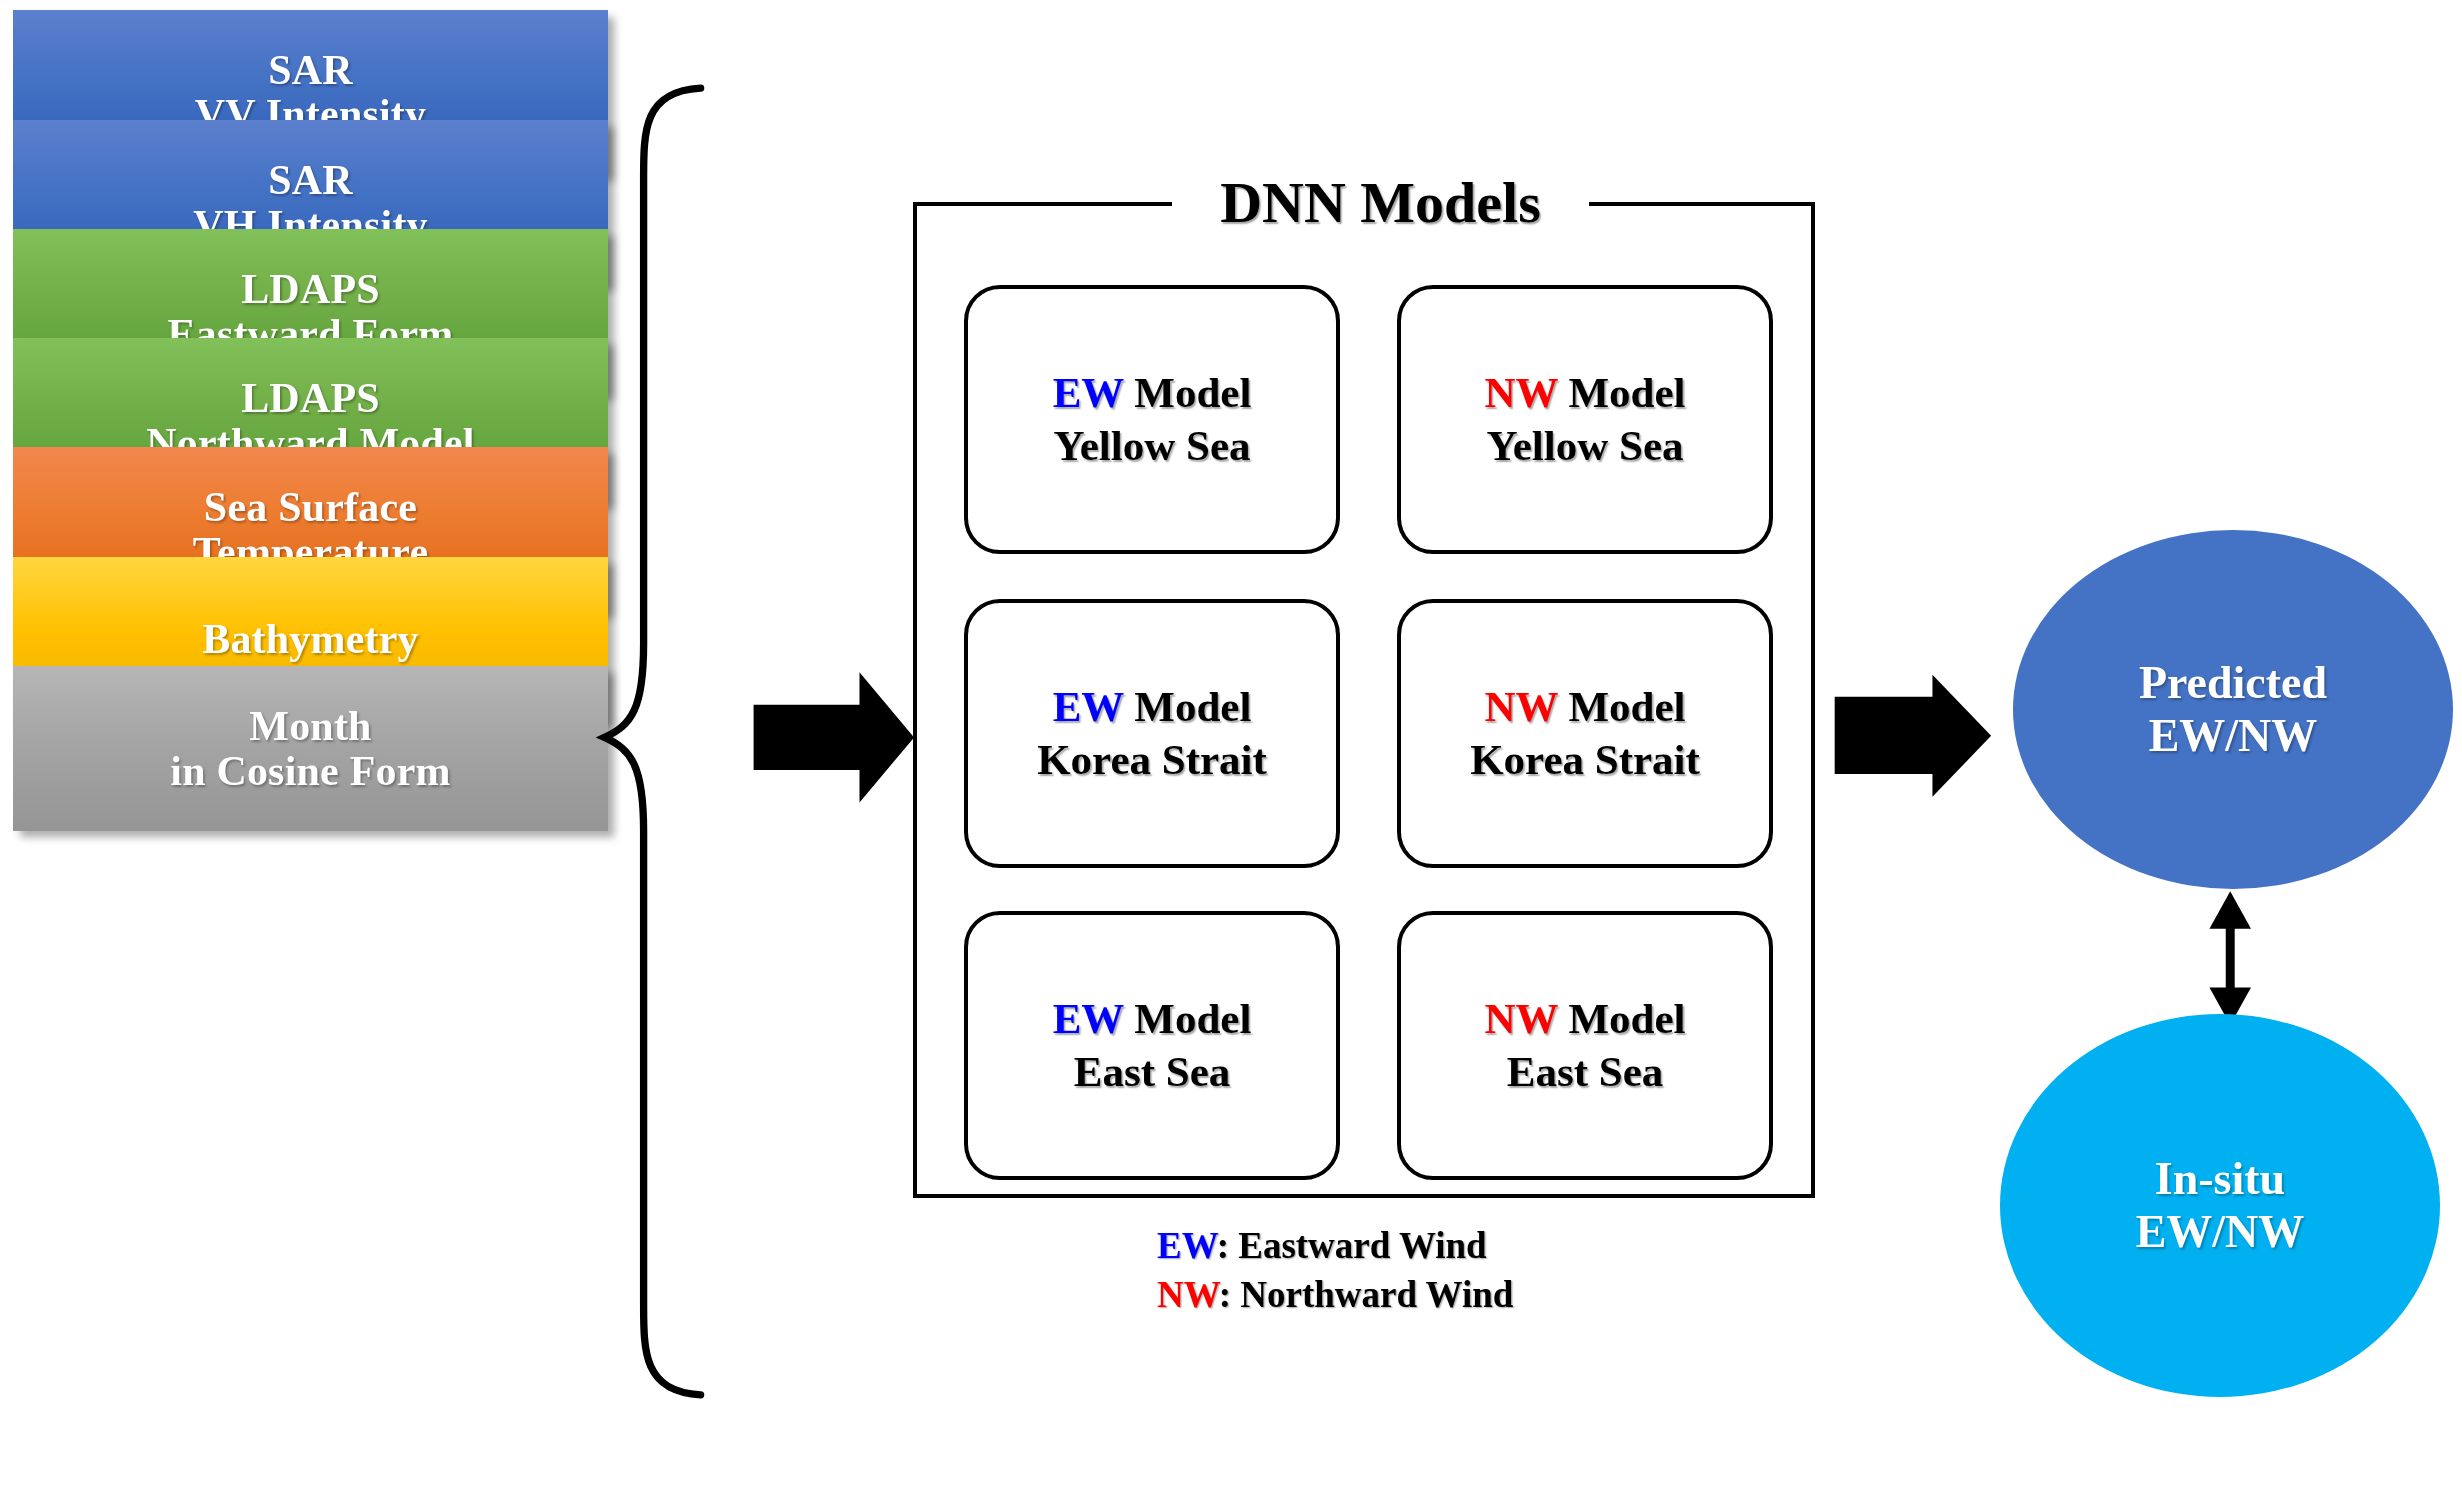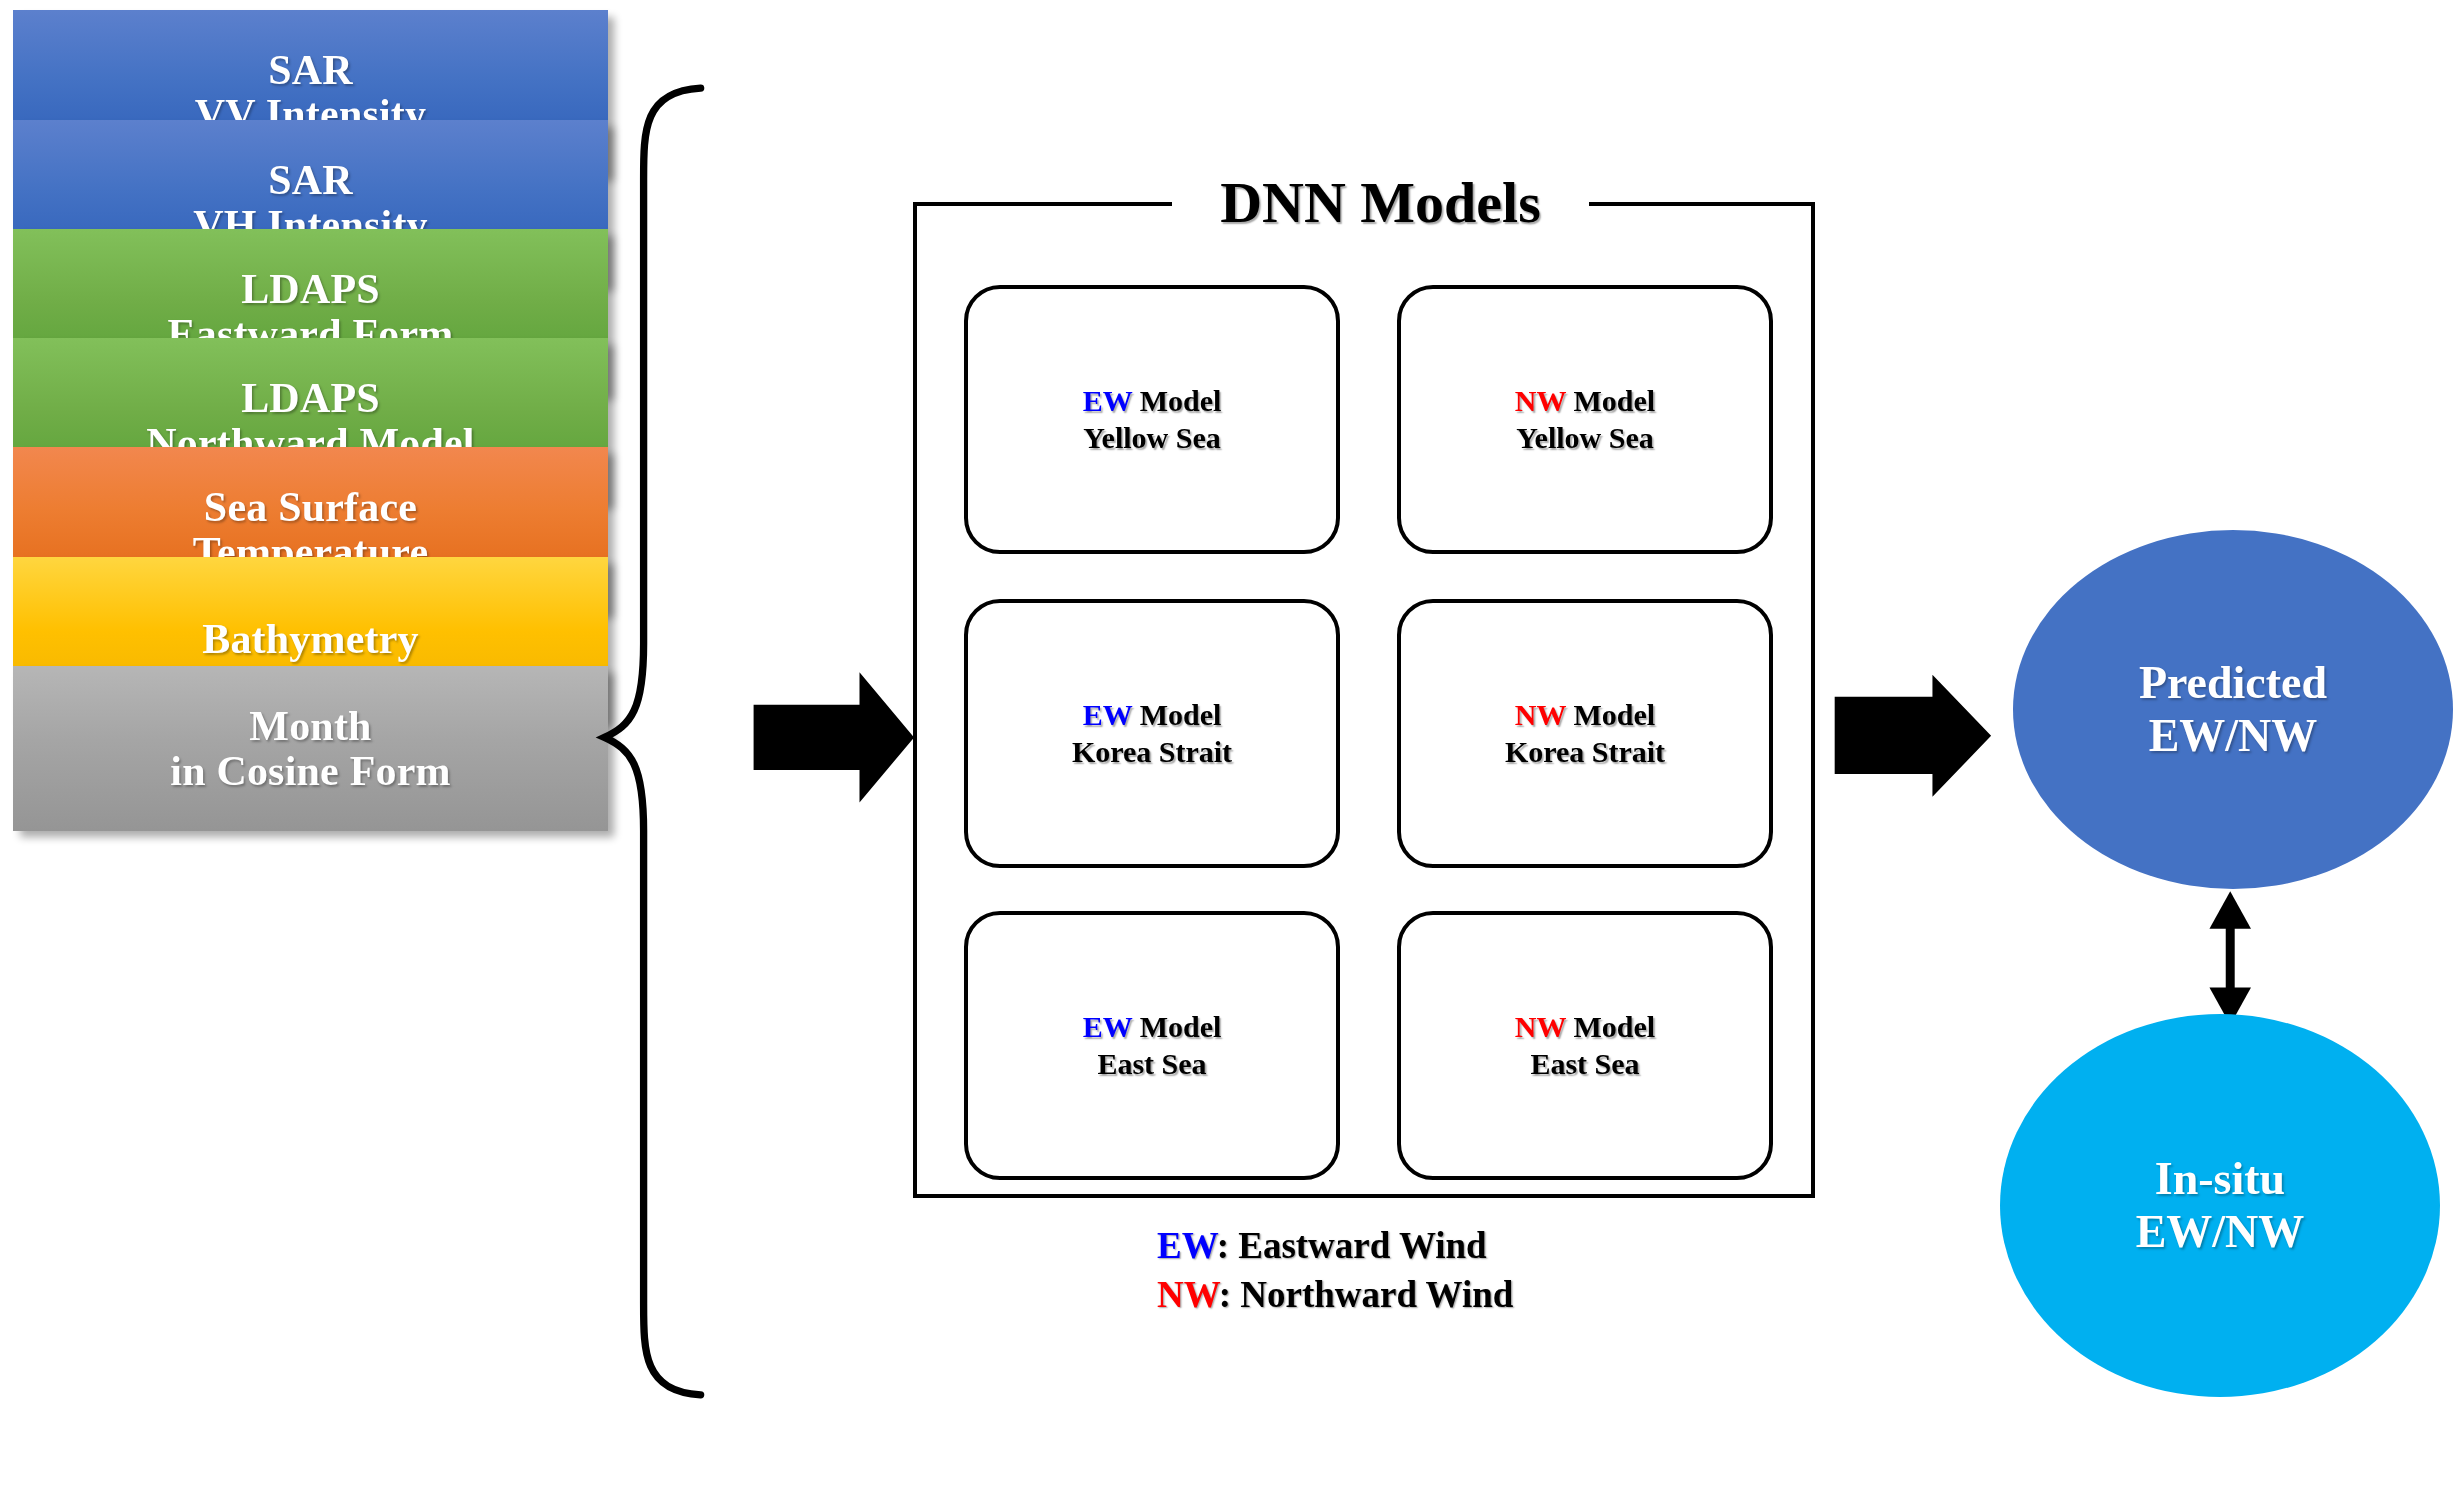--- a/index.html
+++ b/index.html
@@ -36,21 +36,21 @@
   #dnn-title{
     position:absolute;left:1172px;top:160px;width:417px;height:85px;
     background:#ffffff;display:flex;align-items:center;justify-content:center;
     font-size:58px;font-weight:bold;color:#000000;
     text-shadow:1.6px 1.6px 1.6px rgba(0,0,0,.35);
   }
   .model-box{
     position:absolute;width:368px;height:261px;
     border:4.1px solid #000000;border-radius:36px;background:#ffffff;
     display:flex;flex-direction:column;align-items:center;justify-content:center;
-    font-size:30px;font-weight:bold;line-height:1.22;color:#000000;
+    font-size:43px;font-weight:bold;line-height:1.22;color:#000000;
     text-shadow:1.6px 1.6px 1.6px rgba(0,0,0,.35);
   }
   .model-box .ln{white-space:nowrap;}
   .tag-ew{color:#0000ff;}
   .tag-nw{color:#ff0000;}
 
   #legend{
     position:absolute;left:1157px;top:1222px;width:570px;
     font-size:37px;font-weight:bold;line-height:1.32;color:#000000;
     text-shadow:1.2px 1.2px 1.6px rgba(0,0,0,.35);

